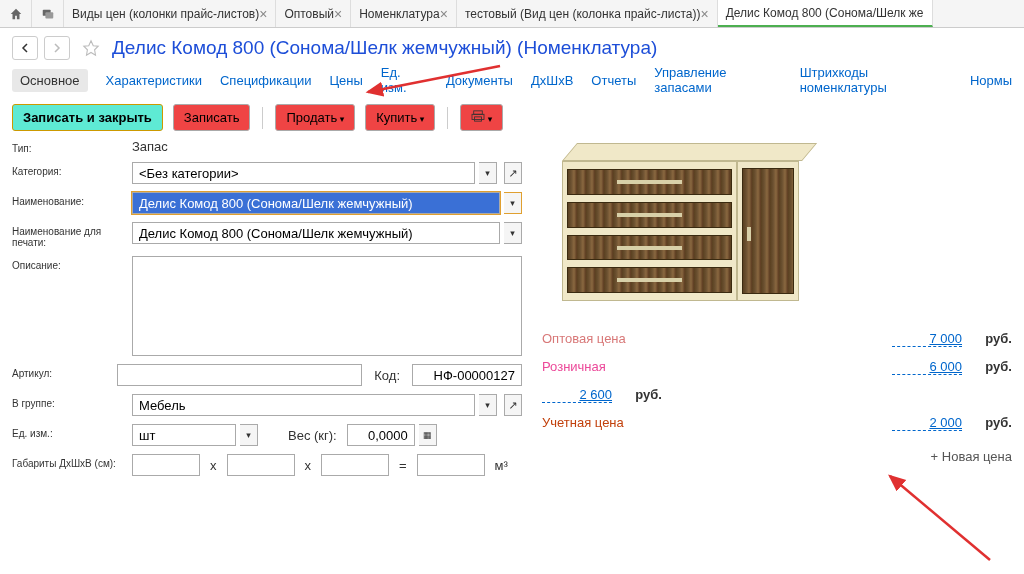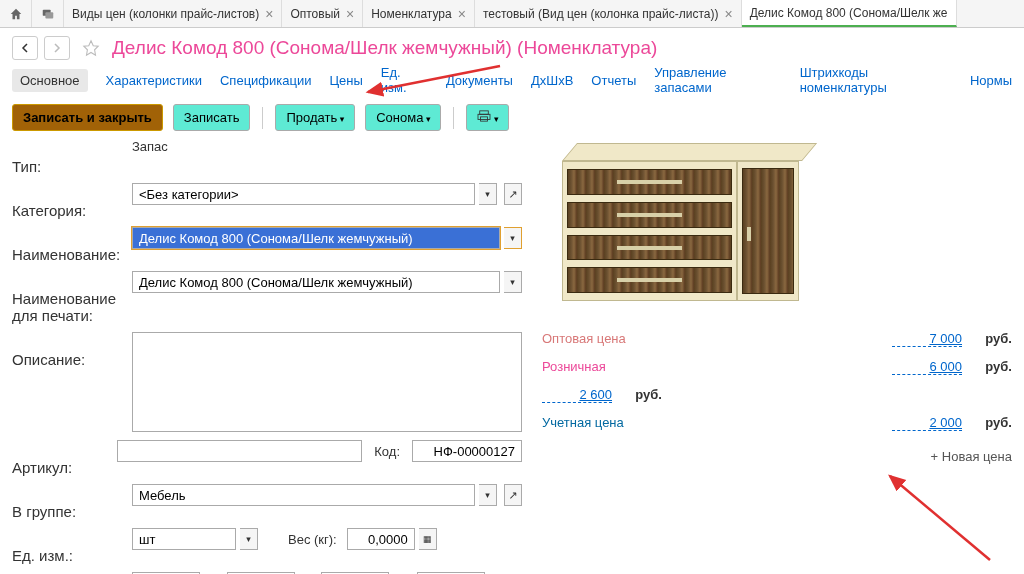--- a/index.html
+++ b/index.html
@@ -1,48 +1,48 @@
 <!DOCTYPE html>
 <html><head>
 <meta charset="utf-8">
 <style>
   * { box-sizing: border-box; margin: 0; padding: 0; }
   body { font-family: Arial, sans-serif; font-size: 13px; color: #333; background: #fff; width: 1024px; overflow: hidden; }
   
   
   .tabbar { display: flex; align-items: stretch; height: 28px; background: #f5f5f5; border-bottom: 1px solid #ccc; }
   .tabbar .icon-btn { width: 32px; display: flex; align-items: center; justify-content: center; border-right: 1px solid #ddd; background: #f5f5f5; }
-  .tabbar .tab { display: flex; align-items: center; padding: 0 8px; border-right: 1px solid #ddd; background: #f5f5f5; white-space: nowrap; font-size: 12px; gap: 6px; }
+  .tabbar .tab { display: flex; align-items: center; padding: 0 8px; border-right: 1px solid #ddd; background: #f5f5f5; white-space: nowrap; font-size: 12px; gap: 0; }
   .tabbar .tab.active { background: #fff; border-bottom: 2px solid #4CAF50; }
   .tabbar .tab .close { color: #888; font-size: 14px; line-height: 1; }
   
   
   .nav-row { display: flex; align-items: center; padding: 8px 12px 4px 12px; gap: 6px; }
   .nav-btn { width: 26px; height: 24px; border: 1px solid #ccc; background: #fff; border-radius: 3px; display: flex; align-items: center; justify-content: center; }
   .star-icon { width: 22px; height: 22px; display: flex; align-items: center; justify-content: center; margin: 0 4px; }
-  .page-title { font-size: 19px; color: #ec4899; }
+  .page-title { font-size: 19px; color: #1d4ed8; }
   
   
   .link-row { display: flex; align-items: center; padding: 0 12px; gap: 18px; height: 32px; }
   .link-row .link { color: #0066cc; cursor: pointer; font-size: 13px; }
   .link-row .link.active { background: #e8e8e8; color: #333; padding: 4px 8px; border-radius: 3px; }
   
   
   .action-row { display: flex; align-items: center; padding: 8px 12px; gap: 10px; }
-  .btn { border: 1px solid #aaa; background: #5eead4; padding: 5px 10px; border-radius: 3px; font-size: 13px; cursor: pointer; }
-  .btn.primary { background: #a16207; border-color: #cc9900; font-weight: bold; }
+  .btn { border: 1px solid #aaa; background: #ef4444; padding: 5px 10px; border-radius: 3px; font-size: 13px; cursor: pointer; }
+  .btn.primary { background: #5eead4; border-color: #cc9900; font-weight: bold; }
   .btn.dropdown::after { content: " ▾"; font-size: 9px; }
   .btn-sep { width: 1px; height: 22px; background: #ccc; margin: 0 2px; }
   
   
   .content { display: flex; padding: 0 12px; gap: 20px; }
   .form-col { width: 510px; }
   .right-col { flex: 1; padding-top: 4px; }
   .form-row { display: flex; align-items: flex-start; margin-bottom: 8px; }
-  .form-label { width: 120px; padding-top: 4px; font-size: 15px; color: #333; margin-top: 15px; }
+  .form-label { width: 120px; padding-top: 4px; font-size: 10px; color: #333; }
   .form-field { flex: 1; display: flex; align-items: center; gap: 4px; }
   .input { border: 1px solid #aaa; padding: 3px 6px; font-size: 13px; height: 22px; background: #fff; }
   .input.highlighted { outline: 1px solid #e0a030; background: #3a70d6; color: #fff; }
   .input.dropdown { flex: 1; }
   .dd-btn { width: 18px; height: 22px; border: 1px solid #aaa; border-left: none; background: #f5f5f5; display: flex; align-items: center; justify-content: center; font-size: 9px; }
   .ext-btn { width: 18px; height: 22px; border: 1px solid #aaa; background: #f5f5f5; display: flex; align-items: center; justify-content: center; font-size: 11px; margin-left: 3px; }
   .textarea { border: 1px solid #aaa; width: 100%; height: 100px; resize: none; font-size: 13px; padding: 3px 6px; }
   .inline-label { padding: 0 6px; }
   .num-input { width: 68px; text-align: right; }
   
@@ -141,21 +141,21 @@
   <span class="link">Управление запасами</span>
   <span class="link">Штрихкоды номенклатуры</span>
   <span class="link">Нормы</span>
 </div>
 
 <div class="action-row">
   <button class="btn primary">Записать и закрыть</button>
   <button class="btn">Записать</button>
   <span class="btn-sep"></span>
   <button class="btn dropdown">Продать</button>
-  <button class="btn dropdown">Сонома</button>
+  <button class="btn dropdown">Купить</button>
   <span class="btn-sep"></span>
   <button class="btn dropdown"><svg width="14" height="12" viewBox="0 0 16 14">
         <rect x="3" y="1" width="10" height="4" fill="none" stroke="#333"></rect>
         <rect x="1" y="5" width="14" height="6" fill="none" stroke="#333"></rect>
         <rect x="4" y="8" width="8" height="5" fill="none" stroke="#333"></rect>
       </svg></button>
 </div>
 
 <div class="content">
   <div class="form-col">
@@ -277,21 +277,21 @@
       <div class="price-row">
         <span class="price-label" style="color:#ec4899">Розничная</span>
         <span class="price-val">6 000</span>
         <span class="price-cur">руб.</span>
       </div>
       <div class="price-row">
         <span class="price-val">2 600</span>
         <span class="price-cur">руб.</span>
       </div>
       <div class="price-row">
-        <span class="price-label" style="color:#0369a1">Учетная цена</span>
+        <span class="price-label" style="color:#c2410c">Учетная цена</span>
         <span class="price-val">2 000</span>
         <span class="price-cur">руб.</span>
       </div>
       <div class="new-price">+ Новая цена</div>
     </div>
   </div>
 </div>
 
 <div class="arrow" style="left:350px; top:62px;">
   <svg width="160" height="40">

